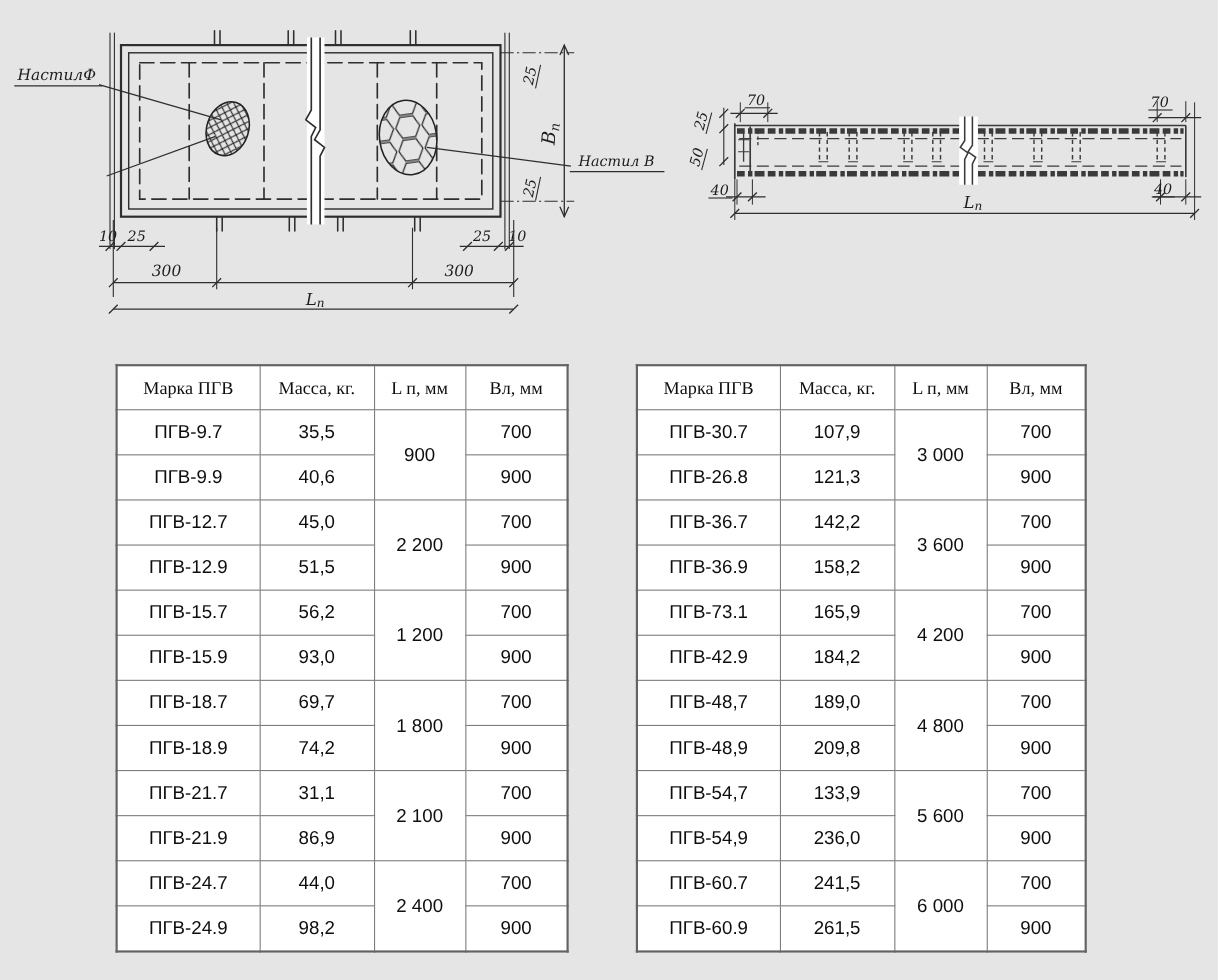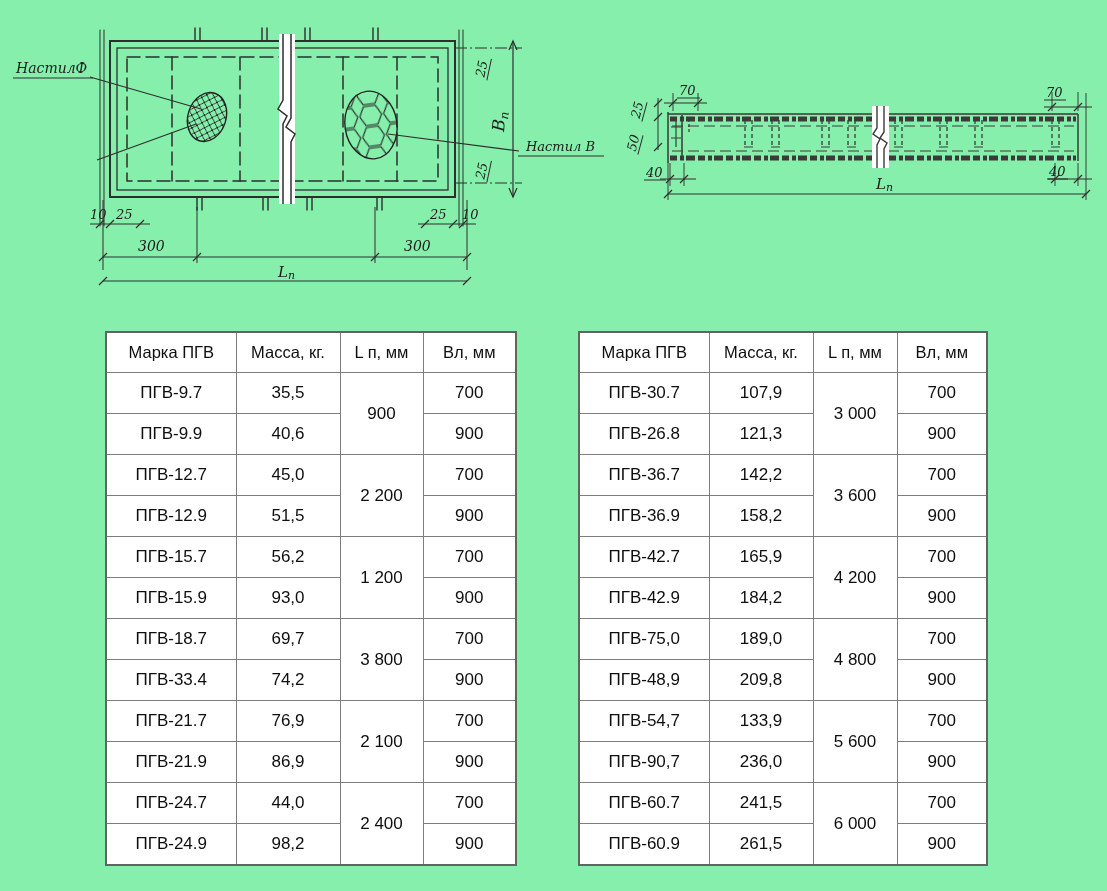--- a/index.html
+++ b/index.html
@@ -1,35 +1,35 @@
 <!DOCTYPE html>
 <html><head>
 <meta charset="utf-8">
 <style>
   html,body{margin:0;padding:0;}
   body{
     width:1107px;height:891px;background:#ffffff;position:relative;overflow:hidden;
     font-family:"Liberation Sans",sans-serif;
   }
-  .page{position:absolute;inset:0;background:#86efac;}
+  .page{position:absolute;inset:0;background:#e5e5e5;}
   svg{position:absolute;overflow:visible;}
   #plan-svg{left:0;top:0;width:560px;height:300px;}
   #side-svg{left:600px;top:50px;width:507px;height:170px;}
   .hw{font-family:"DejaVu Serif",serif;font-style:italic;fill:#1c1c1c;}
   .spec-table{
     position:absolute;border-collapse:collapse;table-layout:fixed;background:#fff;
     border:2px solid #636363;color:#0e0e0e;font-size:17px;
   }
   #table-left{left:105px;top:331px;width:412px;}
   #table-right{left:578px;top:331px;width:408px;}
   .spec-table th,.spec-table td{
     border:1px solid #7d7d7d;text-align:center;vertical-align:middle;
     padding:0;font-weight:normal;white-space:nowrap;
   }
-  .spec-table th{height:39px;font-size:16.5px;}
+  .spec-table th{height:39px;font-size:16.5px;font-family:Liberation Serif, serif;}
   .spec-table td{height:40px;}
 </style>
 </head>
 <body>
 
 <div class="page">
 
   <svg id="plan-svg" viewBox="0 0 560 300">
     <defs>
       <pattern id="p-xhatch" width="8" height="8" patternUnits="userSpaceOnUse">
@@ -230,31 +230,31 @@
         <td>700</td>
       </tr>
       <tr>
         <td>ПГВ-15.9</td>
         <td>93,0</td>
         <td>900</td>
       </tr>
       <tr>
         <td>ПГВ-18.7</td>
         <td>69,7</td>
-        <td rowspan="2">3 800</td>
-        <td>700</td>
-      </tr>
-      <tr>
-        <td>ПГВ-33.4</td>
+        <td rowspan="2">1 800</td>
+        <td>700</td>
+      </tr>
+      <tr>
+        <td>ПГВ-18.9</td>
         <td>74,2</td>
         <td>900</td>
       </tr>
       <tr>
         <td>ПГВ-21.7</td>
-        <td>76,9</td>
+        <td>31,1</td>
         <td rowspan="2">2 100</td>
         <td>700</td>
       </tr>
       <tr>
         <td>ПГВ-21.9</td>
         <td>86,9</td>
         <td>900</td>
       </tr>
       <tr>
         <td>ПГВ-24.7</td>
@@ -302,49 +302,49 @@
         <td>142,2</td>
         <td rowspan="2">3 600</td>
         <td>700</td>
       </tr>
       <tr>
         <td>ПГВ-36.9</td>
         <td>158,2</td>
         <td>900</td>
       </tr>
       <tr>
-        <td>ПГВ-42.7</td>
+        <td>ПГВ-73.1</td>
         <td>165,9</td>
         <td rowspan="2">4 200</td>
         <td>700</td>
       </tr>
       <tr>
         <td>ПГВ-42.9</td>
         <td>184,2</td>
         <td>900</td>
       </tr>
       <tr>
-        <td>ПГВ-75,0</td>
+        <td>ПГВ-48,7</td>
         <td>189,0</td>
         <td rowspan="2">4 800</td>
         <td>700</td>
       </tr>
       <tr>
         <td>ПГВ-48,9</td>
         <td>209,8</td>
         <td>900</td>
       </tr>
       <tr>
         <td>ПГВ-54,7</td>
         <td>133,9</td>
         <td rowspan="2">5 600</td>
         <td>700</td>
       </tr>
       <tr>
-        <td>ПГВ-90,7</td>
+        <td>ПГВ-54,9</td>
         <td>236,0</td>
         <td>900</td>
       </tr>
       <tr>
         <td>ПГВ-60.7</td>
         <td>241,5</td>
         <td rowspan="2">6 000</td>
         <td>700</td>
       </tr>
       <tr>

